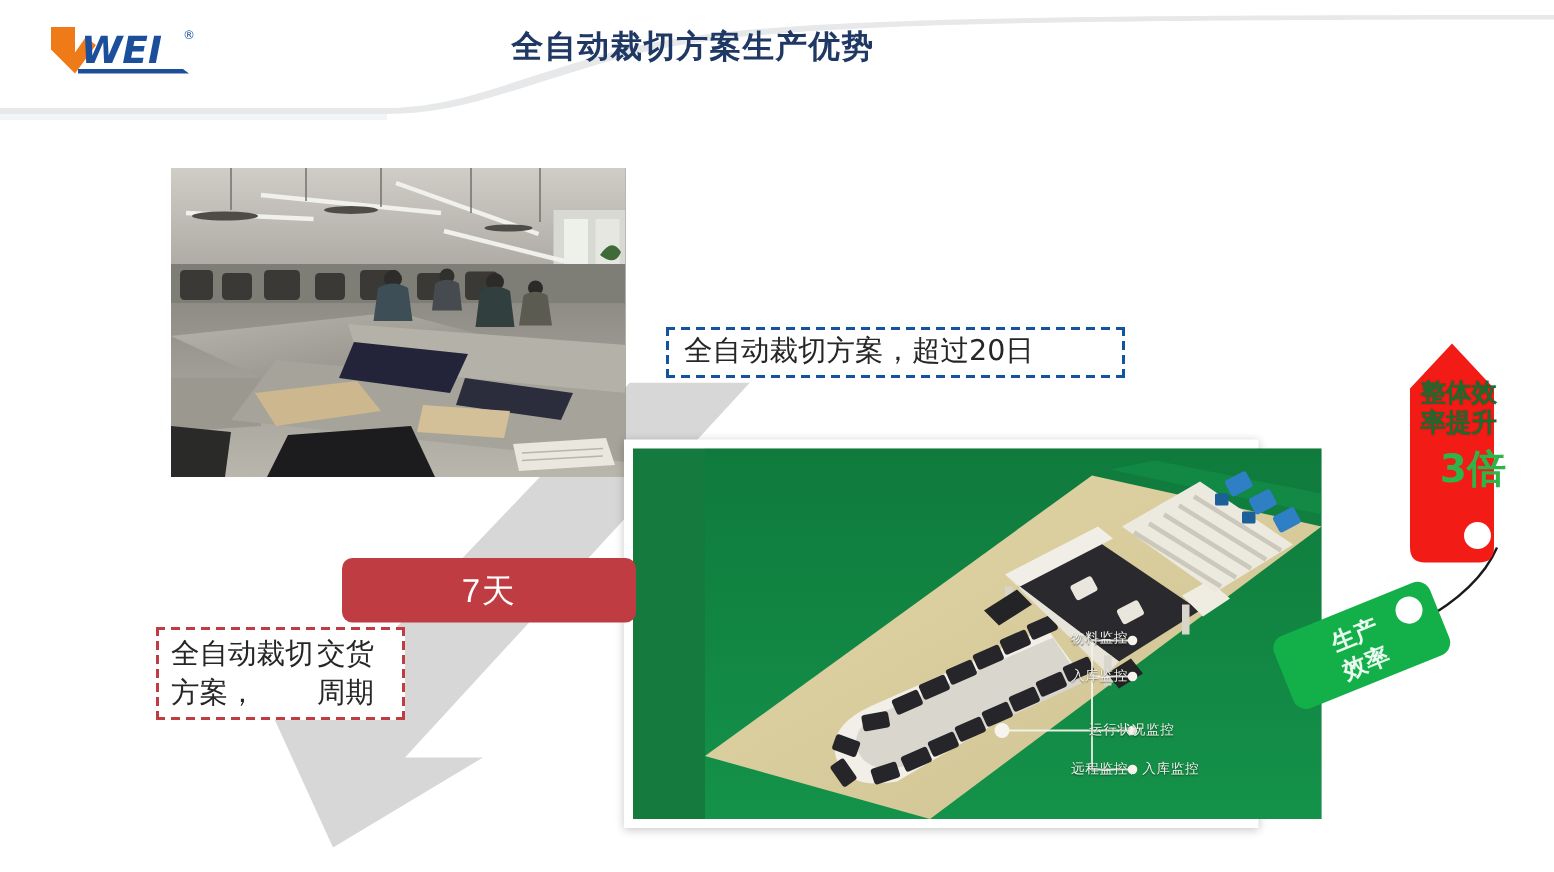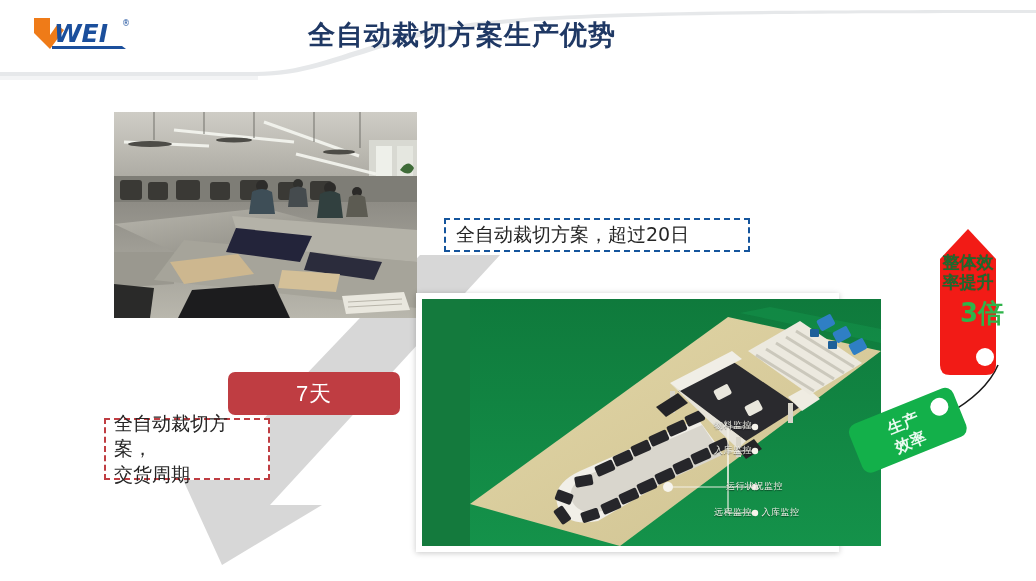--- a/index.html
+++ b/index.html
@@ -14,21 +14,21 @@
   #slide{position:relative;width:1036px;height:581px;background:#fff;overflow:hidden;}
   .header-wave{
     position:absolute;left:0;top:0;width:1036px;height:100px;z-index:4;
   }
   .logo{
     position:absolute;left:30px;top:13px;width:112px;height:40px;z-index:9;
   }
   .logo svg{display:block;}
   .slide-title{
     position:absolute;left:0;top:17px;width:924px;text-align:center;
-    font-size:27px;font-weight:bold;color:#1f3864;letter-spacing:1px;
+    font-size:21px;font-weight:bold;color:#1f3864;letter-spacing:1px;
     z-index:9;
     font-family:"DejaVu Sans","Liberation Sans",sans-serif;
   }
 
   
   .big-arrow{
     position:absolute;left:170px;top:255px;width:330px;height:310px;z-index:1;
   }
 
   
@@ -49,50 +49,50 @@
   .machine-photo svg{display:block;}
 
   
   .badge{
     position:absolute;border-radius:7px;
     display:flex;align-items:center;justify-content:center;
     color:#ffffff;font-size:22px;letter-spacing:1px;
     z-index:6;
   }
   .badge-blue{left:445px;top:169px;width:180px;height:43px;background:#14549c;}
-  .badge-red{left:228px;top:372px;width:172px;height:43px;background:#bf3d42;}
+  .badge-red{left:228px;top:372px;width:196px;height:43px;background:#bf3d42;}
 
   
   .dashbox{
     position:absolute;background:#ffffff;box-sizing:border-box;
     display:flex;align-items:center;
     font-size:19px;color:#262626;line-height:1.35;
     z-index:6;
     font-family:"DejaVu Sans","Liberation Sans",sans-serif;
   }
   .dashbox-blue{
     left:444px;top:218px;width:306px;height:34px;
     border:2px dashed #14549c;padding:0 10px;
   }
   .dashbox-red{
     left:104px;top:418px;width:166px;height:62px;
     border:2px dashed #bf3d42;padding:4px 8px;
-    align-items:flex-start;flex-direction:column;justify-content:center;
+    align-items:flex-start;flex-direction:row;justify-content:center;
   }
   .dashbox-red span{display:block;}
 
   
   .tag-layer{position:absolute;left:840px;top:215px;width:196px;height:290px;z-index:7;}
   .tag-layer svg{display:block;overflow:visible;}
   .tag-text{
     position:absolute;z-index:8;pointer-events:none;
     font-family:"DejaVu Sans","Liberation Sans",sans-serif;
   }
   .red-tag-text{
-    left:938px;top:252px;width:60px;text-align:center;
+    left:938px;top:252px;width:60px;text-align:right;
     color:#1c6b2e;font-size:17px;font-weight:bold;line-height:1.18;
     text-shadow:0 0 1px rgba(0,0,0,0.25);
   }
   .red-tag-big{
     left:932px;top:300px;width:72px;text-align:right;
     color:#2fb44a;font-size:26px;font-weight:bold;line-height:1;
   }
   .green-tag-text{
     left:872px;top:413px;width:70px;text-align:center;
     color:#eafaf0;font-size:16px;font-weight:bold;line-height:1.25;

